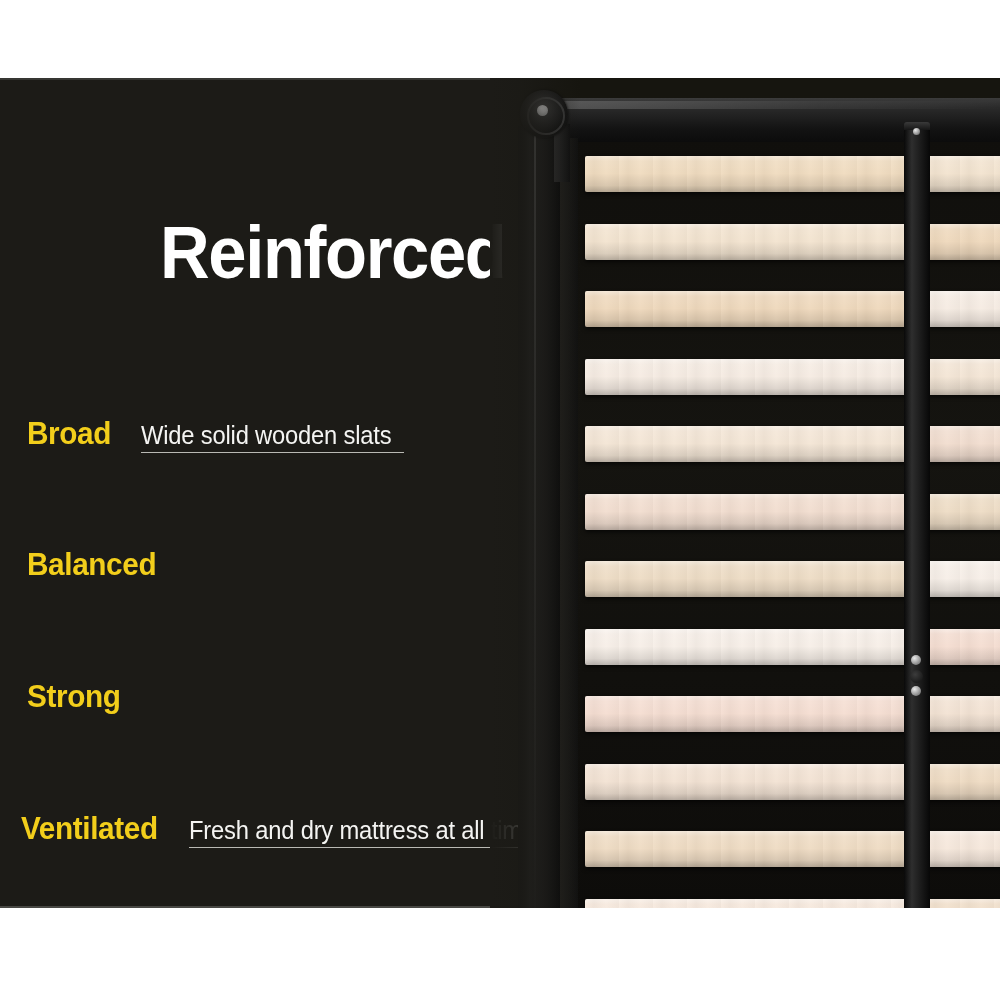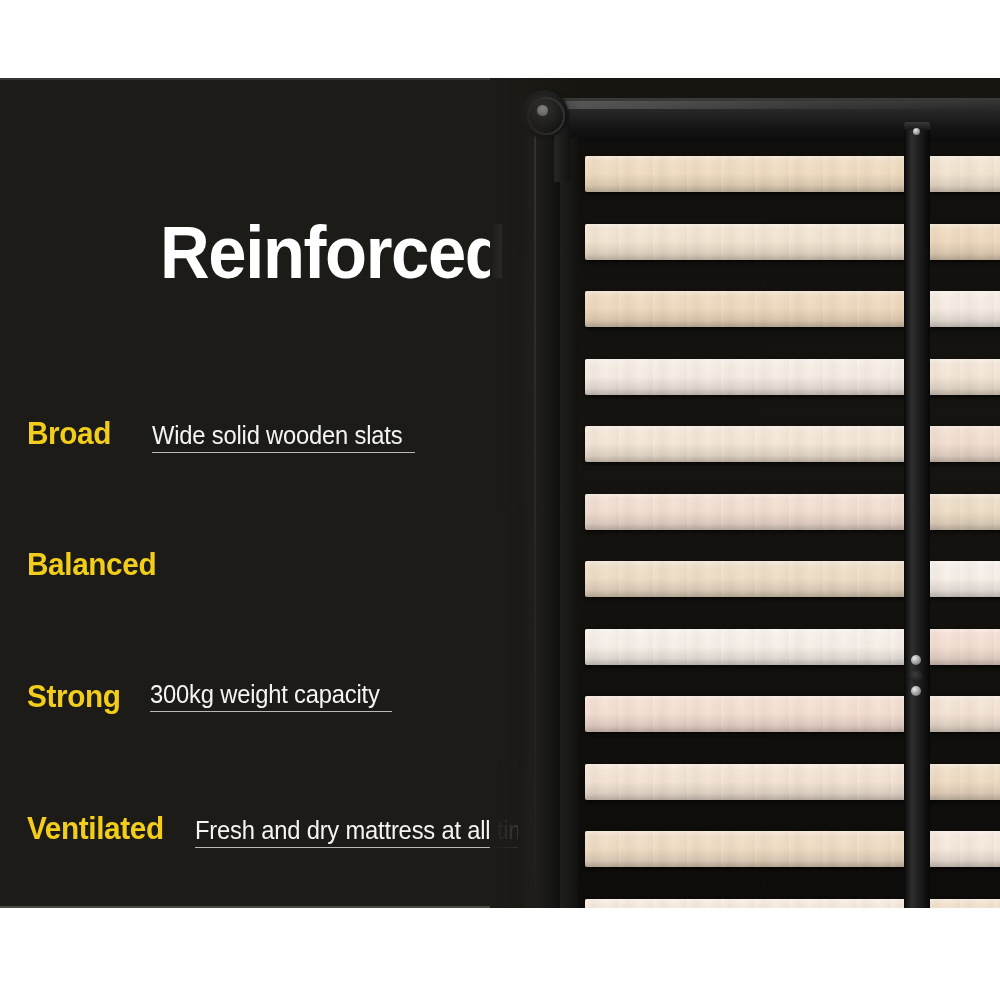--- a/index.html
+++ b/index.html
@@ -56,24 +56,24 @@
     position:absolute;
     left:0; top:262px;
     width:560px;
   }
   .feature-row{
     position:absolute;
     display:flex;
     align-items:baseline;
     white-space:nowrap;
   }
-  .feature-row.r0{left:27px; top:78px;gap:11px;}
+  .feature-row.r0{left:27px; top:78px;}
   .feature-row.r1{left:27px; top:209px;}
   .feature-row.r2{left:27px; top:341px;align-items:center;}
-  .feature-row.r3{left:27px; top:473px;}
+  .feature-row.r3{left:21px; top:473px;}
 
   .f-key{
     color:#f2ce1b;
     font-weight:700;
     font-size:31px;
     letter-spacing:-.4px;
     line-height:1;
     transform:scaleX(.96);
     transform-origin:left bottom;
   }
@@ -387,23 +387,20 @@
           <span class="f-val">Wide solid wooden slats</span>
         </span>
       </div>
 
       <div class="feature-row r1">
         <span class="f-key">Balanced</span>
       </div>
 
       <div class="feature-row r2">
         <span class="f-key">Strong</span>
-        <span class="f-val-wrap">
-          <span class="f-val">300kg weight capacity</span>
-        </span>
       </div>
 
       <div class="feature-row r3">
         <span class="f-key">Ventilated</span>
         <span class="f-val-wrap">
           <span class="f-val">Fresh and dry mattress at all times</span>
         </span>
       </div>
 
     </div>

